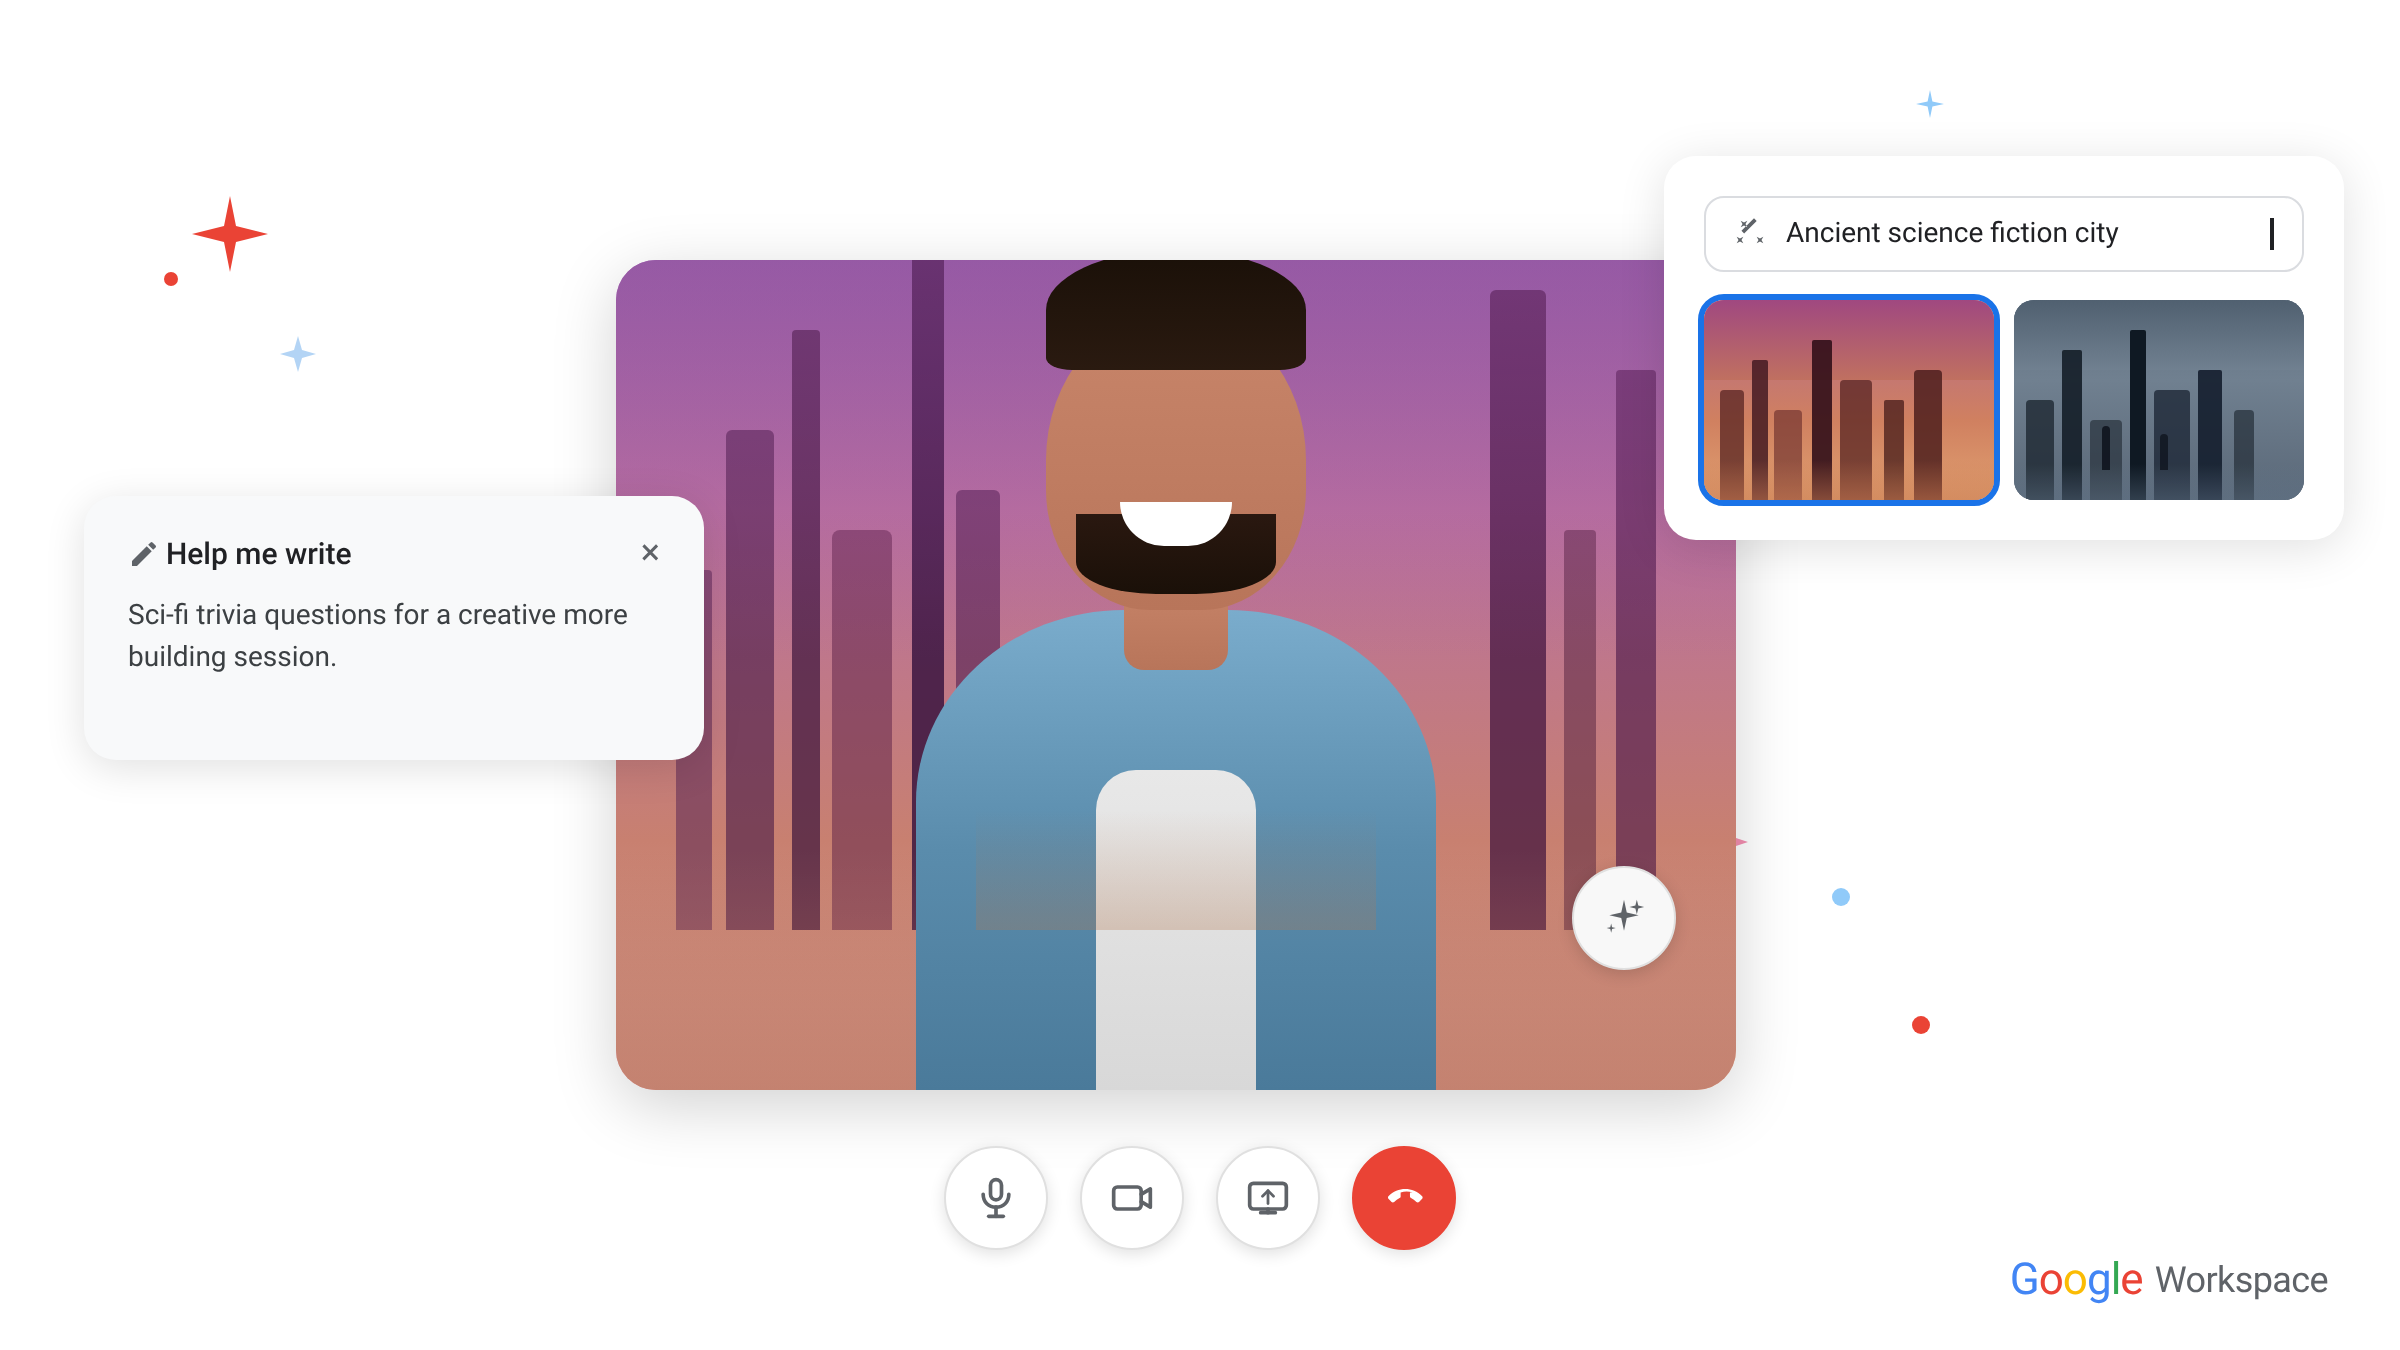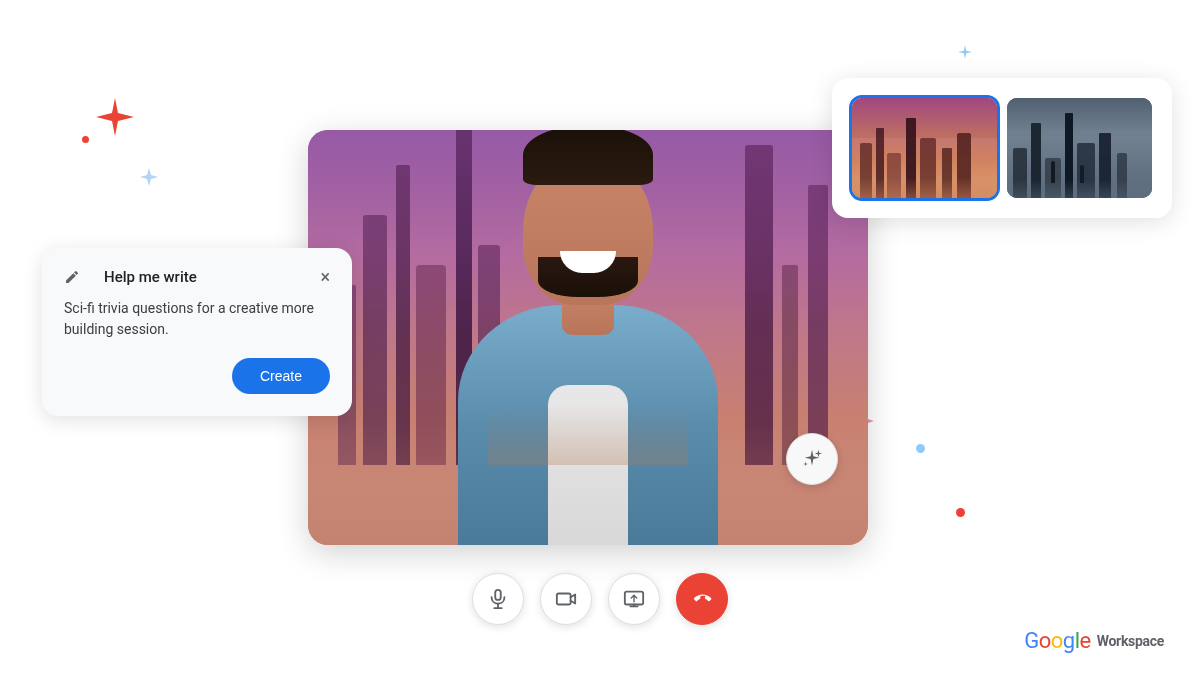--- a/index.html
+++ b/index.html
@@ -96,21 +96,21 @@
     .card-header {
       display: flex;
       align-items: center;
       justify-content: space-between;
       margin-bottom: 12px;
     }
 
     .card-title-row {
       display: flex;
       align-items: center;
-      gap: 24px;
+      gap: 3px;
       justify-content: flex-end;
     }
 
     .card-title {
       font-size: 15px;
       font-weight: 500;
       color: #202124;
     }
 
     .card-close {
@@ -251,22 +251,22 @@
       font-weight: 400;
       letter-spacing: -0.5px;
     }
 
     .g-blue { color: #4285f4; }
     .g-red { color: #ea4335; }
     .g-yellow { color: #fbbc04; }
     .g-green { color: #34a853; }
 
     .workspace-text {
-      font-size: 14px;
-      font-weight: 700;
+      font-size: 18px;
+      font-weight: 400;
       color: #5f6368;
       letter-spacing: -0.3px;
     }
 
     
     .deco-diamond {
       position: absolute;
     }
 
     .sci-fi-bg {
@@ -407,26 +407,30 @@
   <div class="card-header">
     <div class="card-title-row">
       <svg width="16" height="16" viewBox="0 0 24 24" fill="none">
         <path d="M3 17.25V21h3.75L17.81 9.94l-3.75-3.75L3 17.25zM20.71 7.04a1 1 0 000-1.41l-2.34-2.34a1 1 0 00-1.41 0l-1.83 1.83 3.75 3.75 1.83-1.83z" fill="#5f6368"></path>
       </svg>
       <span class="card-title">Help me write</span>
     </div>
     <span class="card-close">×</span>
   </div>
   <p class="card-text">Sci-fi trivia questions for a creative more building session.</p>
-  <div style="display:flex; justify-content:flex-end;">
-    <button class="card-create-btn">Create</button>
-  </div>
 </div>
 
 <div class="ai-image-card">
+  <div class="ai-input-box">
+    <svg width="16" height="16" viewBox="0 0 24 24" fill="none">
+      <path d="M7.5 5.6L5 7l1.4-2.5L5 2l2.5 1.4L10 2 8.6 4.5 10 7zm12 9.8L22 14l-1.4 2.5L22 19l-2.5-1.4L17 19l1.4-2.5L17 14zM2 19l1.4-2.5L2 14l2.5 1.4L7 14l-1.4 2.5L7 19l-2.5-1.4zm3.6-9.4l2 2 9.4-9.4-2-2z" fill="#5f6368"></path>
+    </svg>
+    <span class="ai-input-text">Ancient science fiction city</span>
+      <span class="ai-cursor"></span>
+  </div>
   <div class="image-grid">
     <div class="image-thumb selected">
       <div class="thumb-img-1">
 
         <div style="position:absolute; inset:0; background:linear-gradient(180deg, #b06890 0%, #d08060 60%, #e0a070 100%);"></div>
 
         <div style="position:absolute; top:0; left:0; right:0; height:40px; background:linear-gradient(180deg, #a04880 0%, #c07060 100%);"></div>
 
         <div style="position:absolute; bottom:0; left:8px; width:12px; height:55px; background:rgba(80,30,30,0.7); border-radius:2px 2px 0 0;"></div>
         <div style="position:absolute; bottom:0; left:24px; width:8px; height:70px; background:rgba(60,20,30,0.8); border-radius:1px 1px 0 0;"></div>

